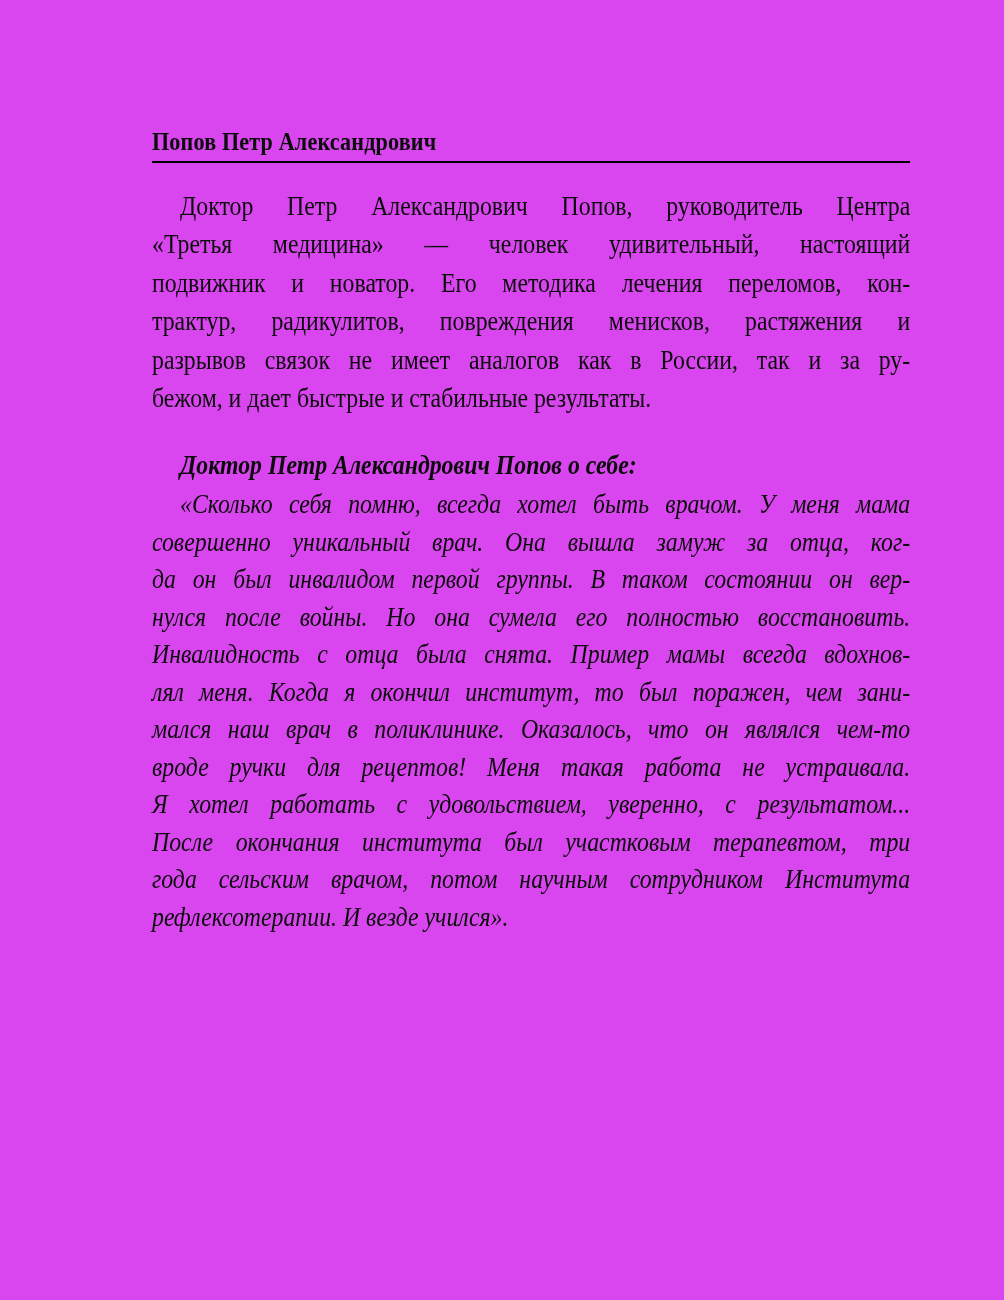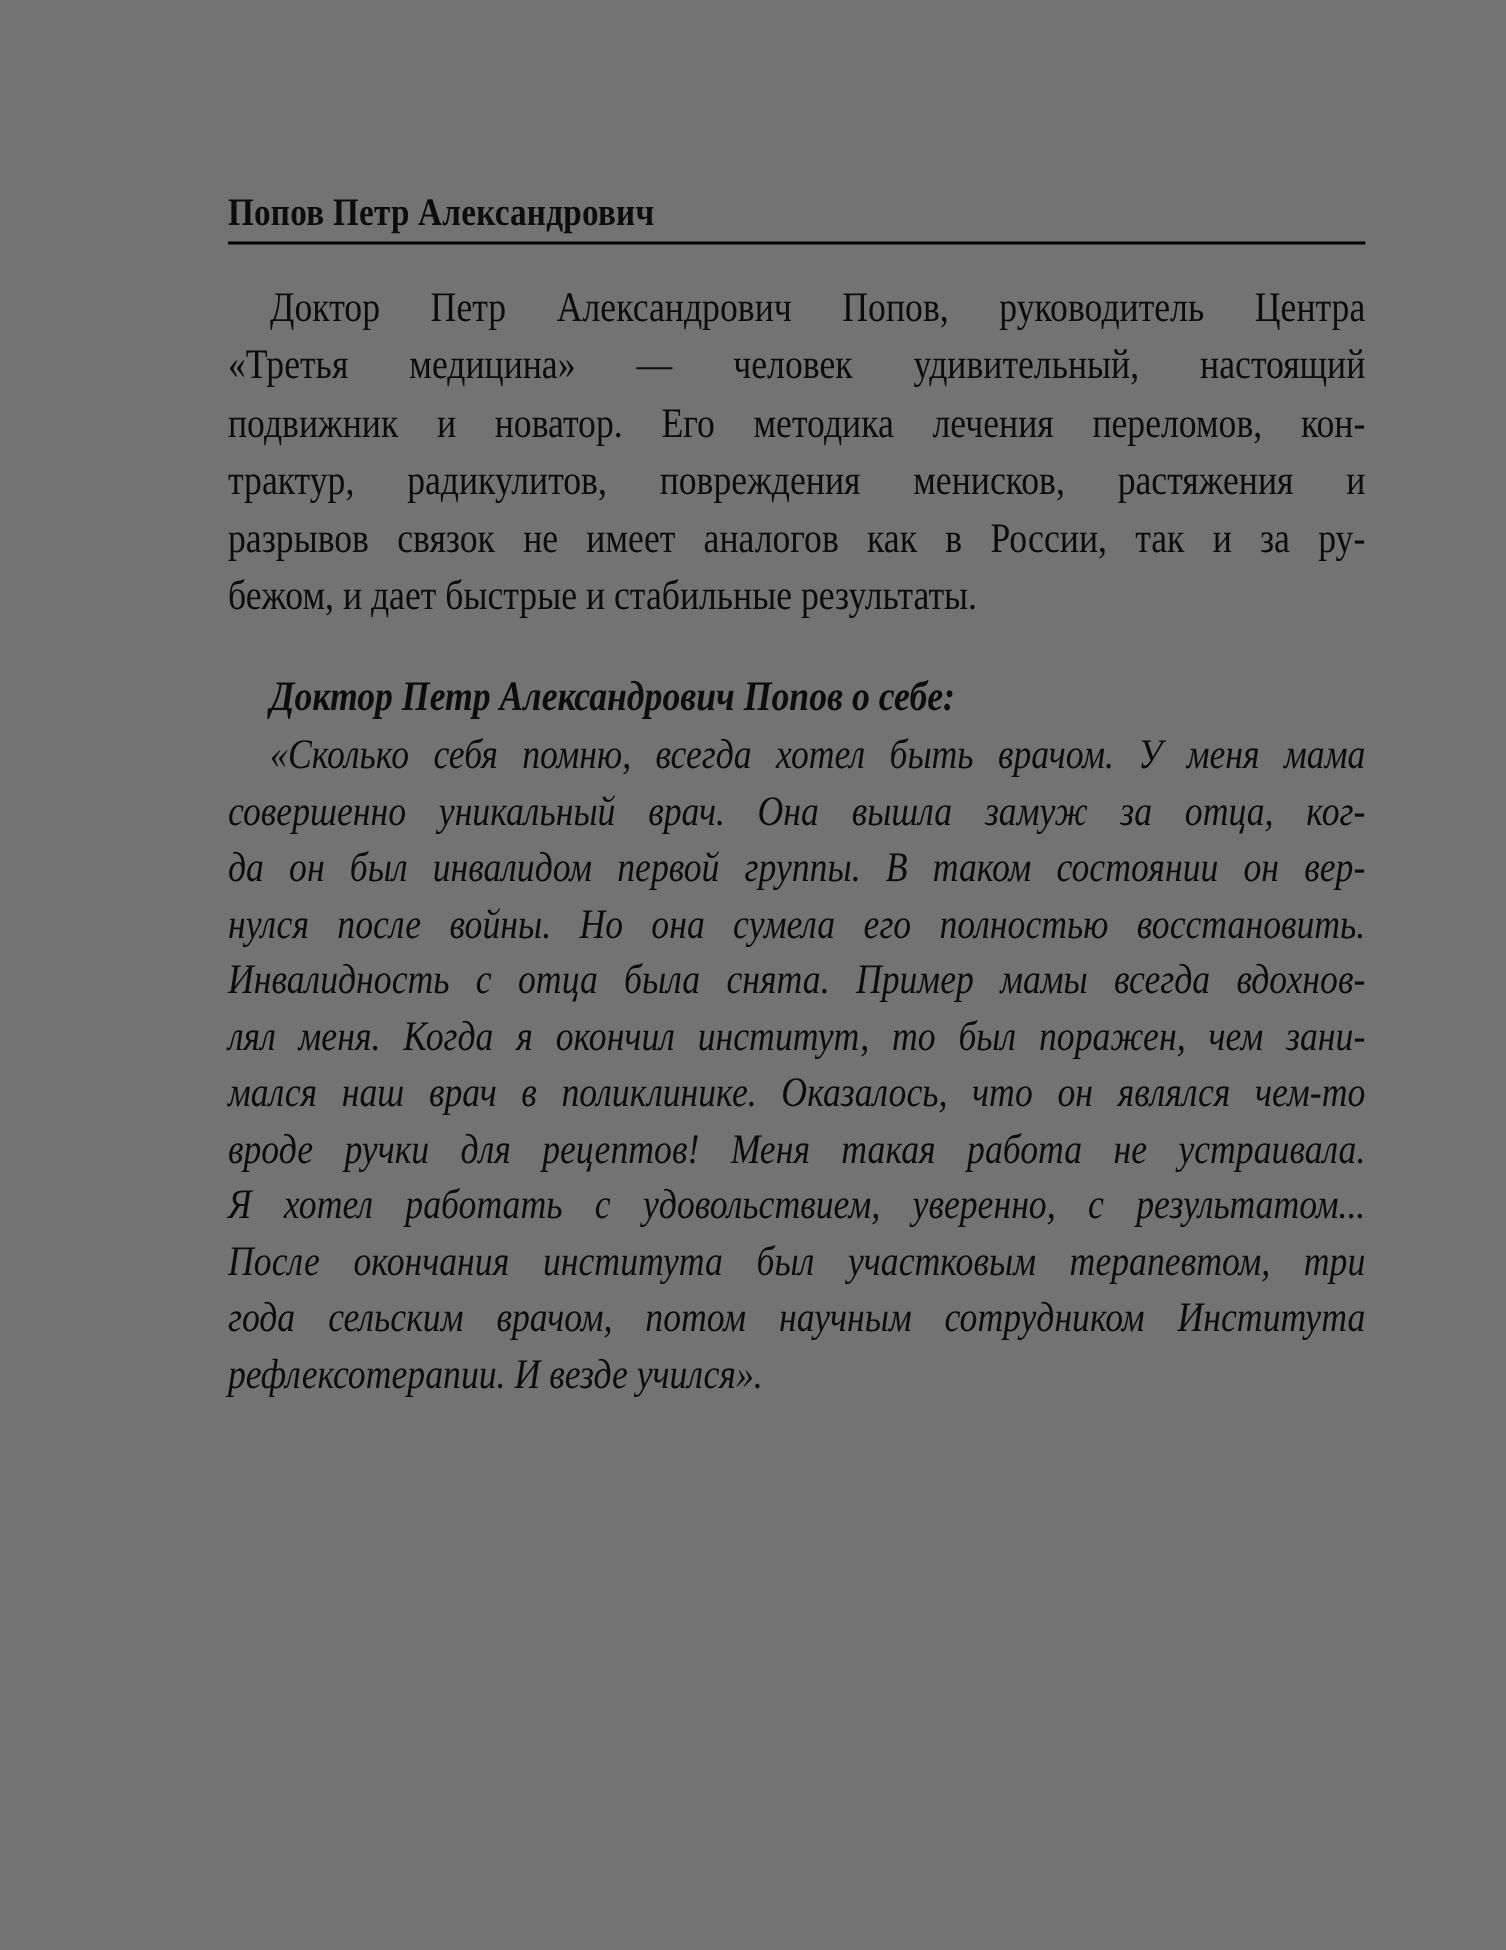--- a/index.html
+++ b/index.html
@@ -1,20 +1,20 @@
 <!DOCTYPE html>
 <html><head>
 <meta charset="utf-8">
 <style>
   html, body { margin: 0; padding: 0; background: #ffffff; }
   .page {
     position: relative;
     width: 1004px;
     height: 1300px;
-    background: #737373;
+    background: #d946ef;
     color: #0c0c0c;
     font-family: "Liberation Serif", serif;
     overflow: hidden;
   }
   
   .col {
     position: absolute;
     left: 152px;
     top: 0;
     width: 892px;

